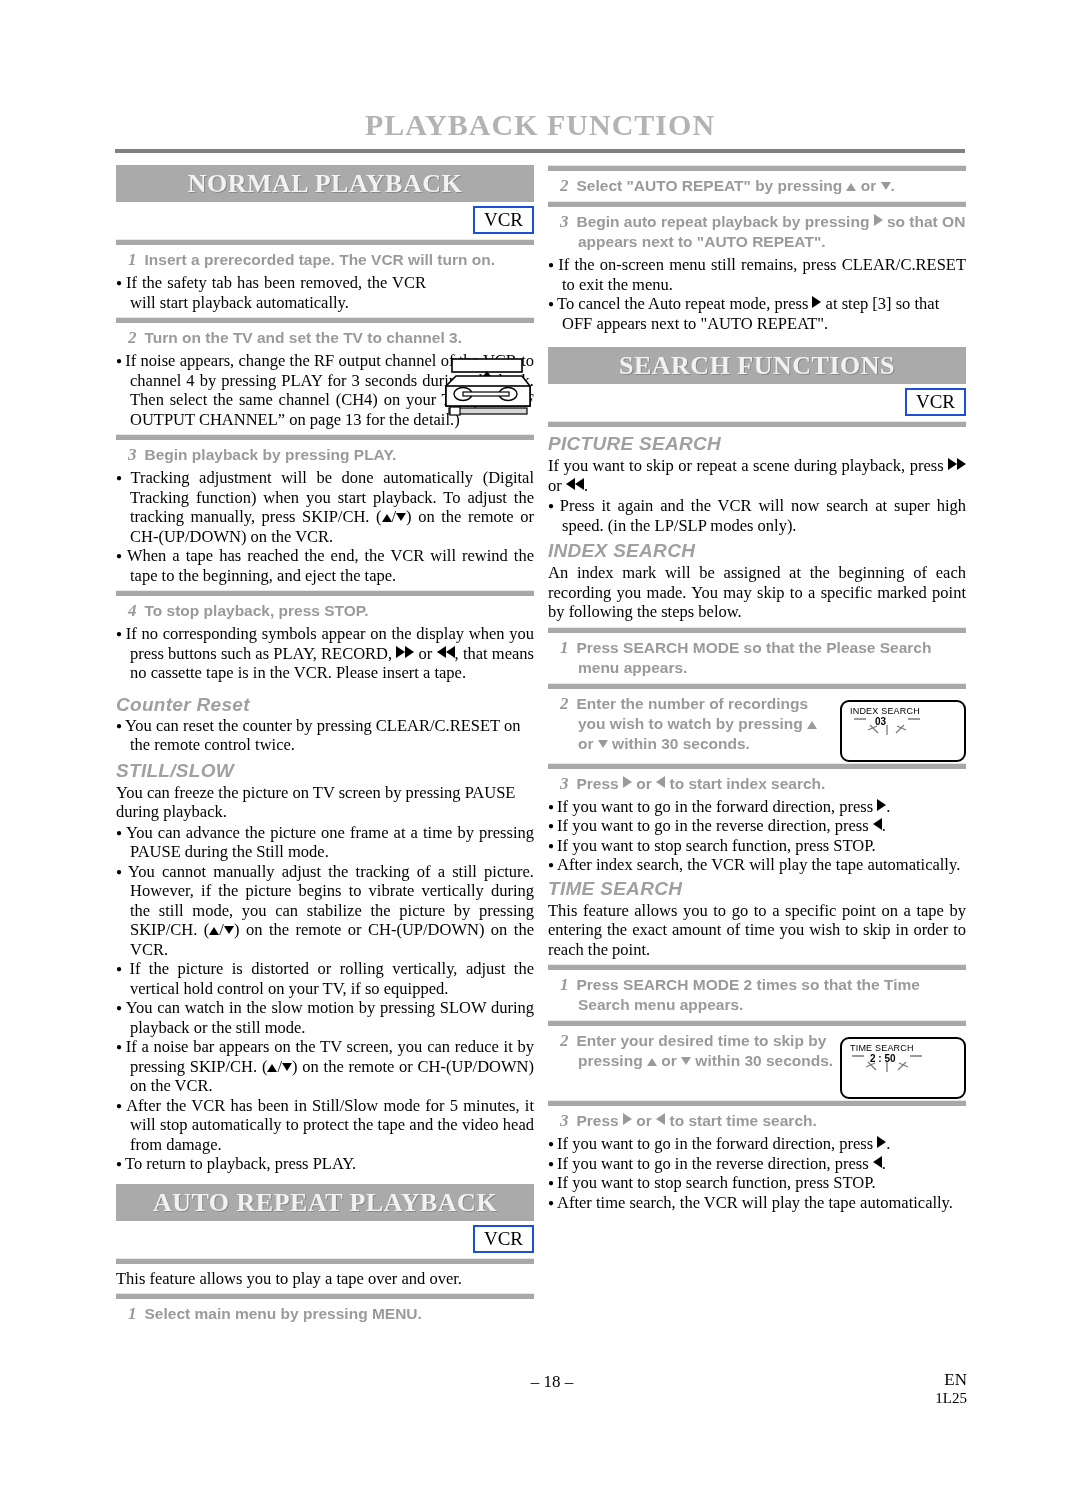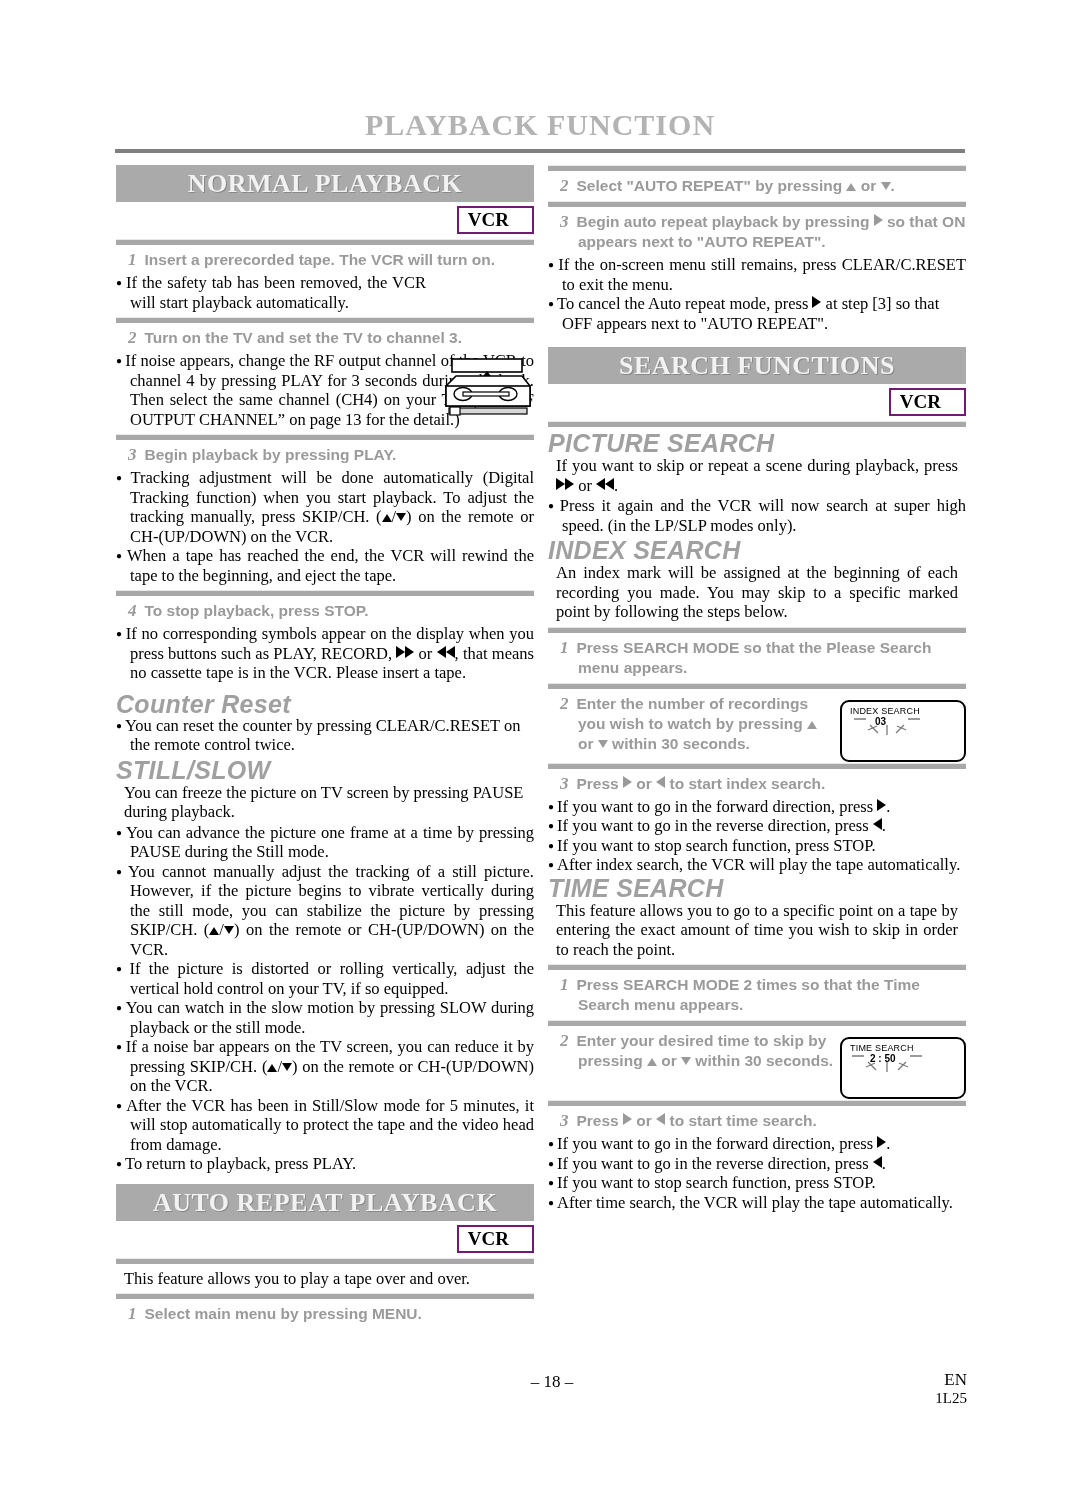--- a/index.html
+++ b/index.html
@@ -68,24 +68,24 @@
     text-shadow: 1px 1px 0 #888;
     margin-bottom: 4px;
   }
   .vcr-row {
     text-align: right;
     margin-top: 3px;
     margin-bottom: 4px;
   }
   .vcr-badge {
     display: inline-block;
-    border: 2px solid #701a75;
-    padding: 0px 23px 1px 9px;
-    font-family: "Liberation Serif", serif;
-    font-weight: bold;
+    border: 2px solid #1d4ed8;
+    padding: 0px 9px 1px 9px;
+    font-family: "Liberation Serif", serif;
+    font-weight: normal;
     font-size: 19px;
     line-height: 23px;
     background: #fff;
     color: #000;
   }
 
   
   .rule {
     height: 5px;
     background: #a8a8a8;
@@ -113,21 +113,21 @@
     color: #9a9a9a;
     margin-right: 8px;
   }
 
   
   .body {
     font-family: "Liberation Serif", serif;
     font-size: 16.5px;
     line-height: 19.5px;
     text-align: justify;
-    margin: 1px 8px;
+    margin: 1px 0;
   }
   .bullet {
     font-family: "Liberation Serif", serif;
     font-size: 16.5px;
     line-height: 19.5px;
     text-align: justify;
     padding-left: 14px;
     text-indent: -14px;
     margin: 0;
   }
@@ -137,21 +137,21 @@
     vertical-align: 2px;
     margin-right: 3px;
   }
   .nojust { text-align: left; }
 
   
   .subhead {
     font-family: "Liberation Sans", sans-serif;
     font-style: italic;
     font-weight: bold;
-    font-size: 25px;
+    font-size: 19px;
     line-height: 23px;
     color: #a0a0a0;
     letter-spacing: 0.3px;
     margin: 4px 0 0 0;
   }
 
   
   .tri-r, .tri-l, .tri-u, .tri-d {
     display: inline-block;
     width: 0; height: 0;

